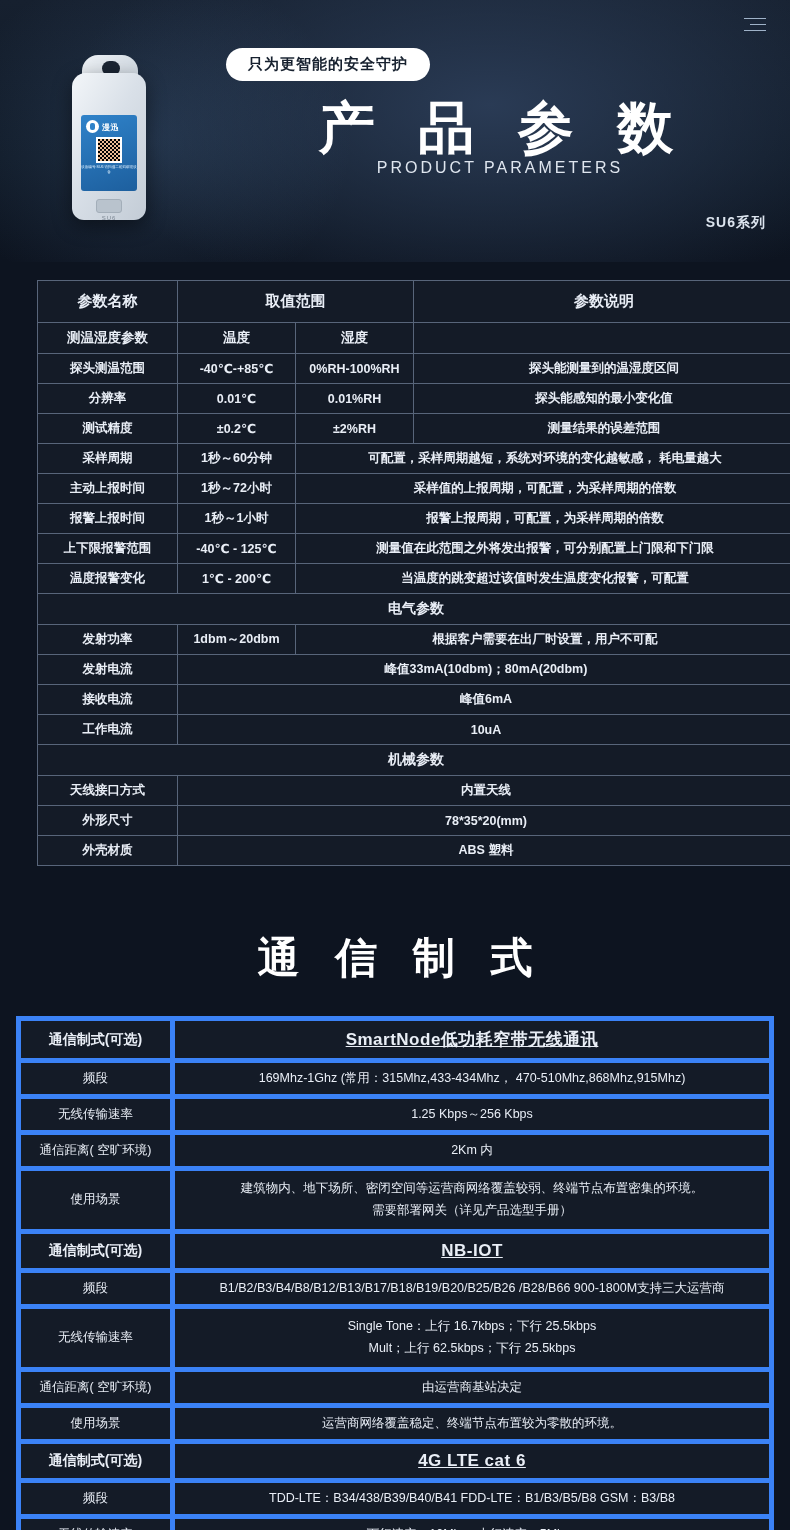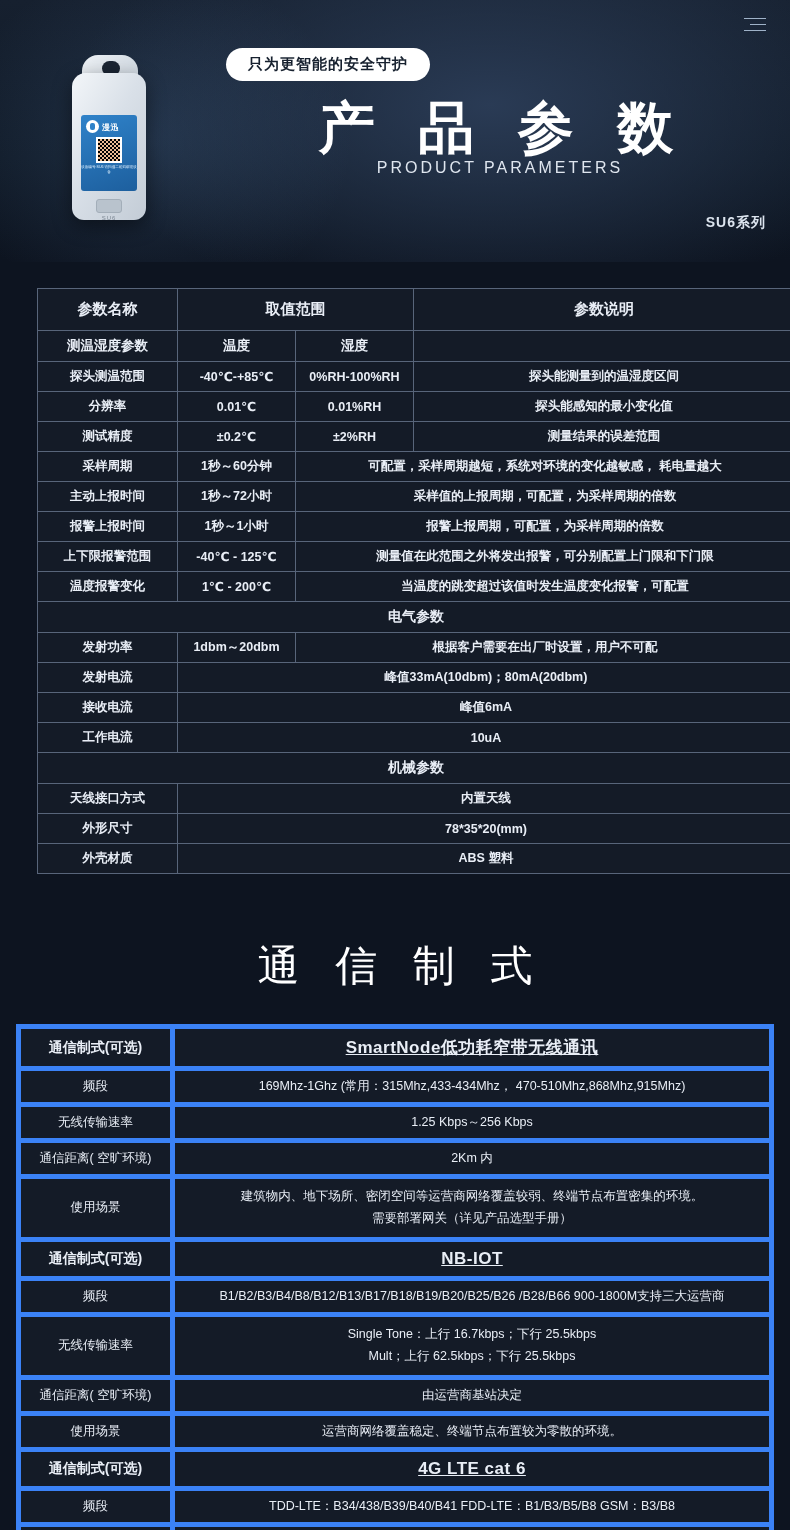--- a/index.html
+++ b/index.html
@@ -147,21 +147,21 @@
   .c-range { width: 118px; }
   .c-range2 { width: 118px; }
   .rowhead { font-size: 13.5px; font-weight: bold; }
   .section-row td {
     font-size: 14px; font-weight: bold; text-align: left; padding-left: 26px;
   }
 
   
   .comm-title {
     text-align: center;
-    font-size: 42px; font-weight: normal; color: #fff;
+    font-size: 42px; font-weight: bold; color: #fff;
     letter-spacing: 12px;
     margin: 64px 0 30px 12px;
   }
   table.comm {
     width: 758px; border-collapse: collapse; font-size: 12.5px;
     background: rgba(255,255,255,0.03);
   }
   table.comm td {
     border: 5px solid #3b82f6;
     padding: 7px 6px;
@@ -209,21 +209,21 @@
 
     <div class="hero-right">
       <div class="badge">只为更智能的安全守护</div>
       <div class="hero-title">产 品 参 数</div>
       <div class="hero-sub">PRODUCT PARAMETERS</div>
     </div>
 
     <div class="hero-series">SU6系列</div>
   </div>
 
-  <div class="tbl-wrap" style="margin-top:26px;padding-left:37px;">
+  <div class="tbl-wrap" style="margin-top:18px;padding-left:37px;">
     <table class="spec">
       <tbody>
           <tr>
         <th class="c-name">参数名称</th>
         <th colspan="2">取值范围</th>
         <th>参数说明</th>
       </tr>
       <tr>
         <td class="rowhead">测温湿度参数</td>
         <td class="c-range rowhead">温度</td>

